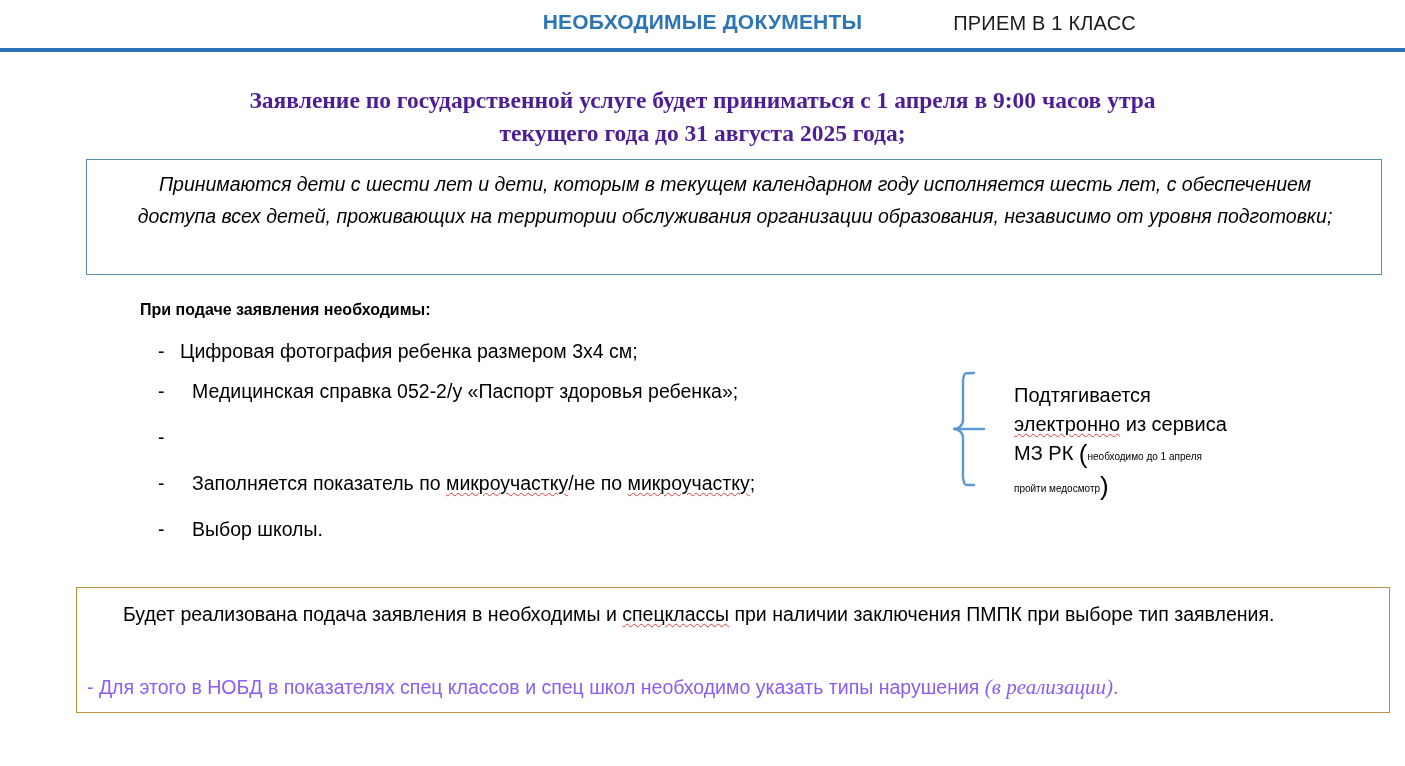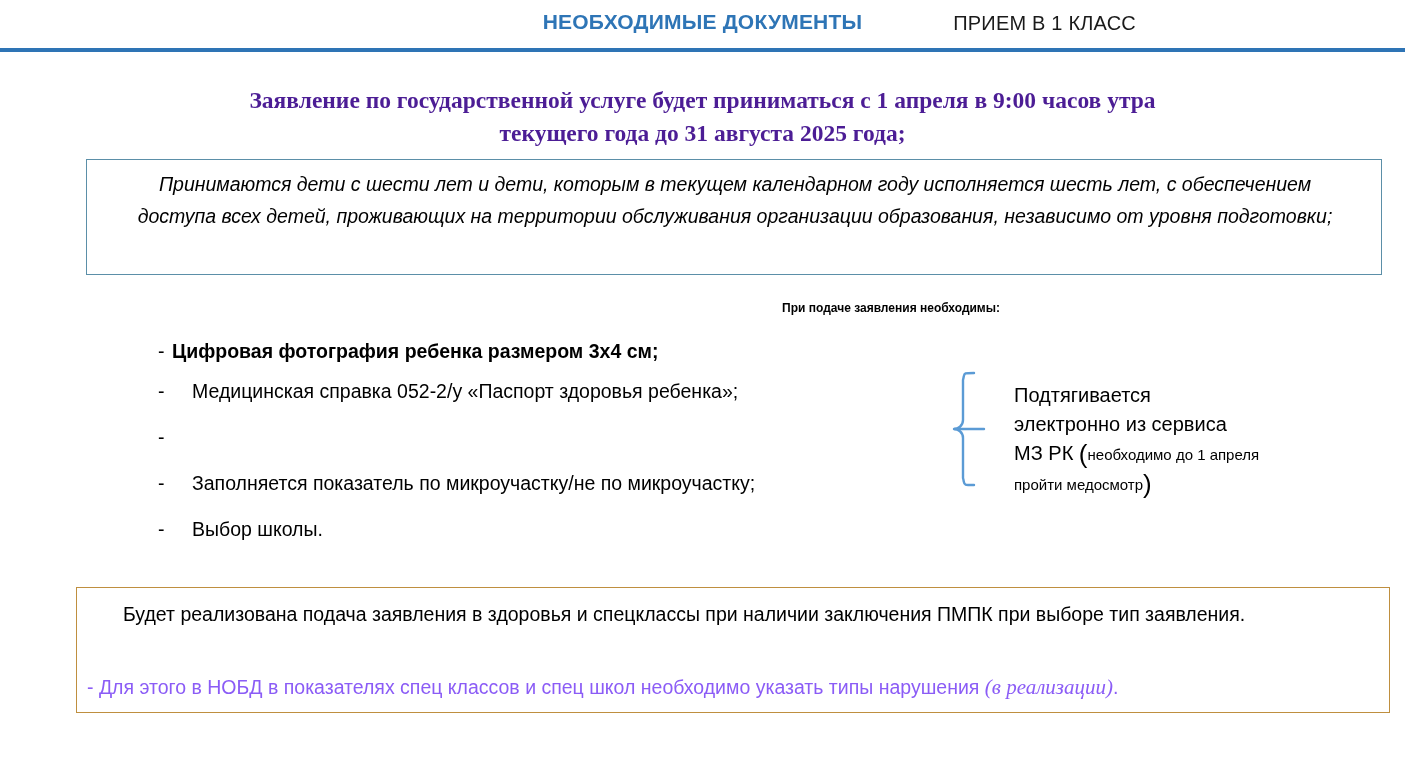--- a/index.html
+++ b/index.html
@@ -88,22 +88,22 @@
     line-height: 32px;
     color: #000000;
   }
 
   
   #list-heading {
     position: absolute;
     left: 140px;
     top: 301px;
     width: 860px;
-    text-align: right;
-    font-size: 12px;
+    text-align: left;
+    font-size: 16px;
     font-weight: bold;
     color: #000000;
   }
 
   
   #req-list {
     position: absolute;
     left: 158px;
     top: 340px;
     width: 830px;
@@ -116,25 +116,26 @@
   }
   .req-item .dash {
     position: absolute;
     left: 0;
     top: 0;
   }
   .req-item .req-text {
     display: inline-block;
   }
   .req-item.first { height: 40px; }
-  .req-item.first .req-text { margin-left: 14px; font-weight: bold; }
+  .req-item.first .req-text { margin-left: 22px; }
   .req-item.rest  { height: 46px; }
   .req-item.rest .req-text { margin-left: 34px; }
 
   .sq {
+    text-decoration: underline;
     text-decoration-color: #E03C3C;
     text-decoration-style: wavy;
     text-decoration-thickness: 1px;
     text-underline-offset: 2px;
     text-align: center;
   }
 
   
   #brace {
     position: absolute;
@@ -148,21 +149,21 @@
   #annotation {
     position: absolute;
     left: 1014px;
     top: 381px;
     width: 330px;
     font-size: 20px;
     line-height: 29px;
     color: #000000;
   }
   #annotation .small {
-    font-size: 15px;
+    font-size: 10px;
   }
   #annotation .bigparen {
     font-size: 26px;
     line-height: 0;
     vertical-align: -3px;
   }
 
   
   #notice-box {
     position: absolute;
@@ -250,15 +251,15 @@
 </div>
 
 <div id="annotation">
   <div>Подтягивается</div>
   <div><span class="sq">электронно</span><span> из сервиса</span></div>
   <div><span>МЗ РК </span><span class="bigparen">(</span><span class="small">необходимо до 1 апреля</span></div>
   <div><span class="small">пройти медосмотр</span><span class="bigparen">)</span></div>
 </div>
 
 <div id="notice-box">
-  <div id="notice-p1"><span>Будет реализована подача заявления в здоровья и </span><span class="sq">спецклассы</span><span> при наличии заключения ПМПК при выборе тип заявления.</span></div>
+  <div id="notice-p1"><span>Будет реализована подача заявления в необходимы и </span><span class="sq">спецклассы</span><span> при наличии заключения ПМПК при выборе тип заявления.</span></div>
   <div id="notice-p2"><span>- Для этого в НОБД в показателях спец классов и спец школ необходимо указать типы нарушения </span><span class="ital">(в реализации)</span><span>.</span></div>
 </div>
 
 </body></html>

